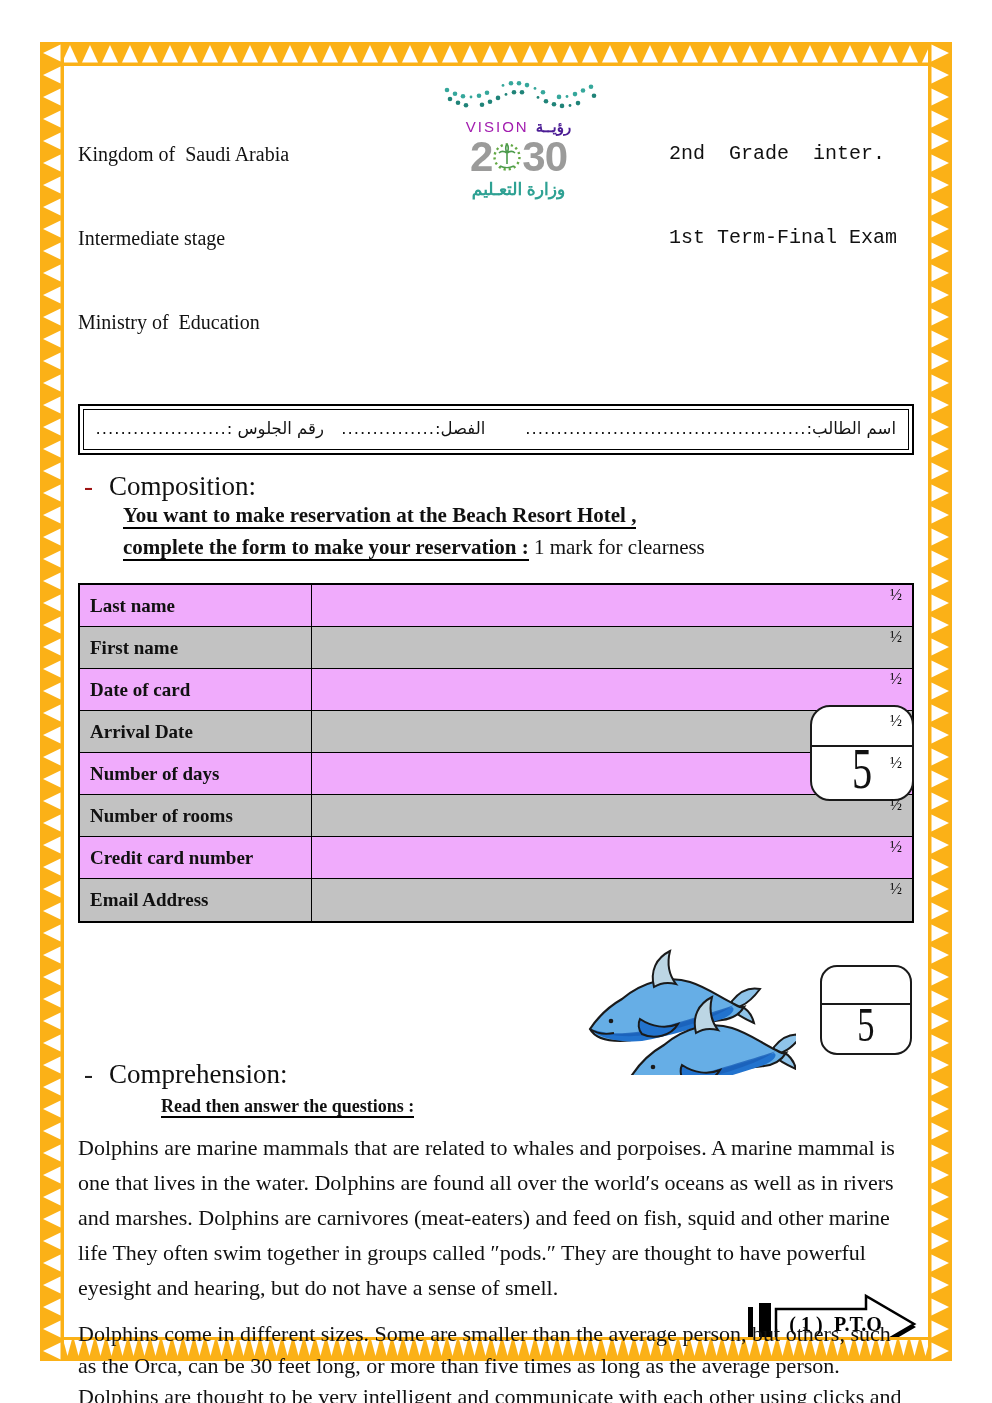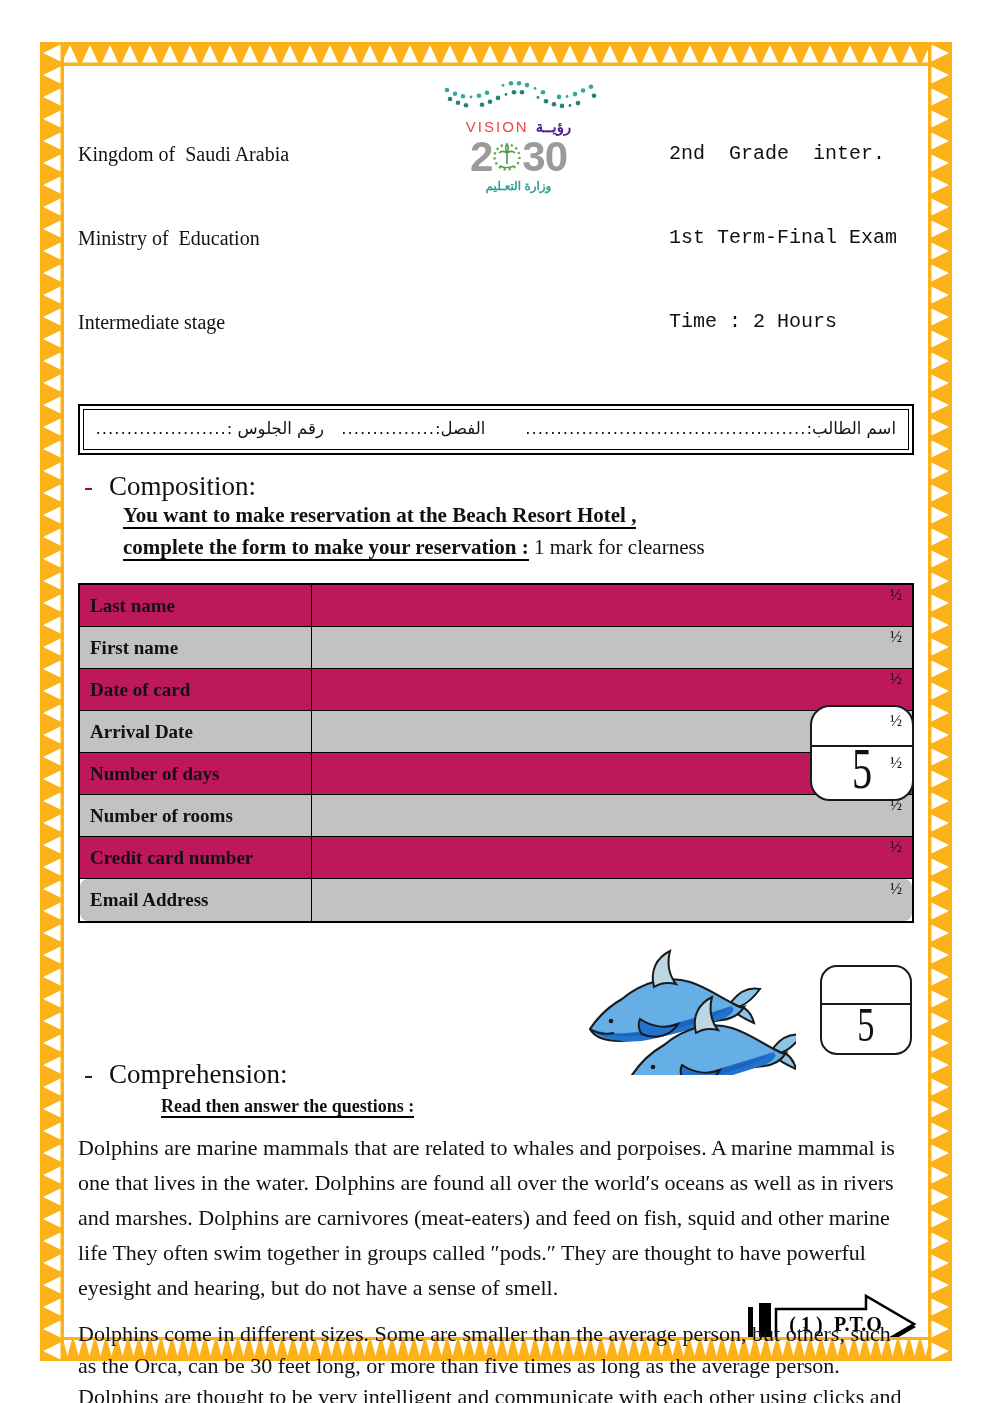--- a/index.html
+++ b/index.html
@@ -17,25 +17,25 @@
 
   
   .hdr { display:flex; justify-content:space-between; margin-top:20px; }
   .hdr-col { font-size:20px; line-height:28px; white-space:pre; }
   .hdr-left { width:290px; }
   .hdr-right { width:245px;font-family:Liberation Mono, monospace; }
 
   .logo { width:180px; margin-top:-8px; text-align:center;
           font-family:"Liberation Sans", sans-serif; }
   .logo-vision-row { display:flex; justify-content:center; align-items:baseline; gap:7px; margin-top:-2px; }
-  .logo-vision-en { color:#ef4444; font-size:15px; letter-spacing:2px; }
+  .logo-vision-en { color:#a21caf; font-size:15px; letter-spacing:2px; }
   .logo-vision-ar { color:#4c1d95; font-size:15px; font-weight:bold; }
   .logo-year { display:flex; justify-content:center; align-items:center; margin-top:1px;
                color:#9b9b9a; font-size:42px; font-weight:bold; line-height:40px; letter-spacing:-1px; }
-  .logo-ministry { color:#2ea193; font-size:12px; font-weight:bold; margin-top:2px; direction:rtl; }
+  .logo-ministry { color:#2ea193; font-size:17px; font-weight:bold; margin-top:2px; direction:rtl; }
 
   
   .sbox { margin-top:12px; border:2.5px solid #000; padding:3px; }
   .sbox-inner {
     border:1.2px solid #000; padding:9px 12px 11px;
     direction:rtl; display:flex; align-items:baseline;
     font-family:"DejaVu Sans", sans-serif; font-size:16.5px; white-space:nowrap; overflow:hidden;
   }
   .sbox-inner .lbl { font-weight:normal; }
   .dots { letter-spacing:1px; overflow:hidden; }
@@ -57,22 +57,22 @@
   .score-top { flex:0 0 44%; border-bottom:2px solid #1a1a1a; }
   .score-bottom { flex:1; display:flex; align-items:center; justify-content:center; }
   .score-num { font-size:56px; line-height:50px; transform:scaleX(.72); margin-top:-8px; }
   .score-a { position:absolute; right:0px; top:234px; width:104px; height:96px; }
   .score-b { width:92px; height:90px; border-radius:17px; flex:0 0 auto; margin-top:16px; }
 
   .comp-wrap { position:relative; margin-top:16px; padding-right:130px; }
 
   
   .ftable { margin-top:22px; border:2.5px solid #000; }
-  .frow { display:flex; height:42px; border-bottom:1.6px solid #000; background:#be185d; }
-  .frow:last-child { border-bottom:none;border-radius:8px; }
+  .frow { display:flex; height:42px; border-bottom:1.6px solid #000; background:#f0abfc; }
+  .frow:last-child { border-bottom:none; }
   .frow.alt { background:#c2c2c2; }
   .fcell-label {
     width:232px; flex:0 0 auto; border-right:1.6px solid #000;
     display:flex; align-items:center; padding-left:10px;
     font-weight:bold; font-size:19px;
   }
   .fcell-value { flex:1; position:relative; }
   .fmark { position:absolute; top:1px; right:10px; font-size:16px; }
 
   
@@ -129,22 +129,22 @@
     </pattern>
       </defs>
     <rect width="24" height="1319" fill="url(#pRight)"></rect>
   </svg>
 
   <div class="content">
 
     <div class="hdr">
       <div class="hdr-col hdr-left">
         <div>Kingdom of  Saudi Arabia</div>
+        <div>Intermediate stage</div>
         <div>Ministry of  Education</div>
-        <div>Intermediate stage</div>
       </div>
 
       <div class="logo">
         <svg id="logoDots" width="160" height="40">
             <circle cx="8" cy="14.0" r="2.3" fill="#35a79b"></circle>
             <circle cx="11" cy="23.0" r="2.3" fill="#1f8378"></circle>
             <circle cx="16" cy="17.7" r="2.3" fill="#35a79b"></circle>
             <circle cx="19" cy="26.7" r="2.3" fill="#1f8378"></circle>
             <circle cx="24" cy="20.2" r="2.3" fill="#35a79b"></circle>
             <circle cx="27" cy="29.2" r="2.3" fill="#1f8378"></circle>
@@ -188,21 +188,20 @@
             <path d="M8 27 C12 29 18 29 22 27" stroke="#4c9b4c" stroke-width="1.6" fill="none"></path>
           </svg>
           <span>30</span>
         </div>
         <div class="logo-ministry">وزارة التعـليم</div>
       </div>
 
       <div class="hdr-col hdr-right">
         <div>2nd  Grade  inter.</div>
         <div>1st Term-Final Exam</div>
-        <div>Time : 2 Hours</div>
       </div>
     </div>
 
     <div class="sbox">
       <div class="sbox-inner">
         <span class="lbl">اسم الطالب:</span>
         <span class="dots">...............................................</span>
         <span class="gap1"></span>
         <span class="lbl">الفصل:</span>
         <span class="dots">................</span>

